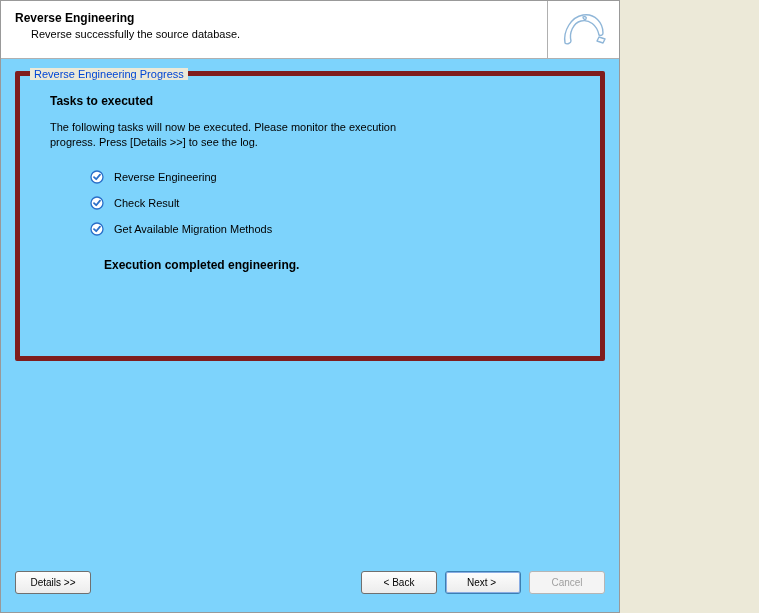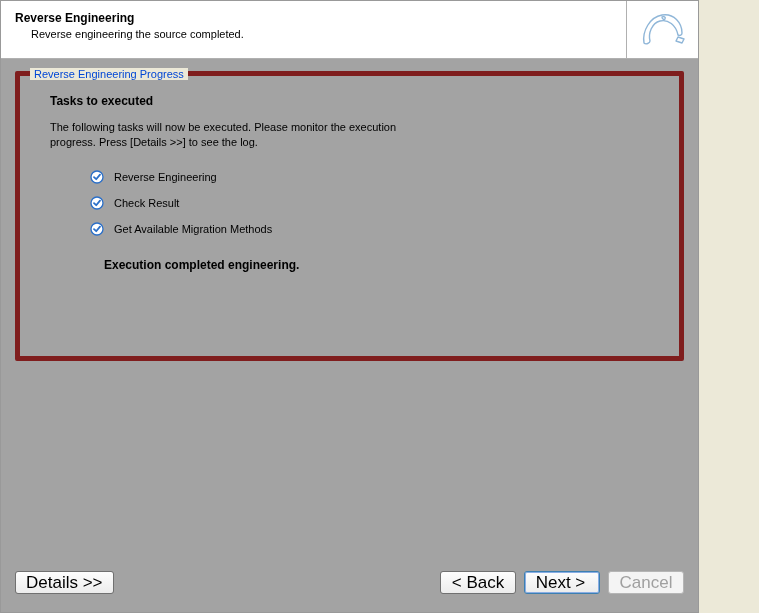--- a/index.html
+++ b/index.html
@@ -5,23 +5,23 @@
   * { box-sizing: border-box; }
   html, body {
     margin: 0; padding: 0;
     width: 759px; height: 613px;
     font-family: Tahoma, Arial, sans-serif;
     font-size: 11px;
     background: #ECE9D8;
     overflow: hidden;
   }
   .window {
-    width: 699px; height: 613px;
+    width: 620px; height: 613px;
     border: 1px solid #999;
-    background: #a3a3a3;
+    background: #7dd3fc;
     display: flex;
     flex-direction: column;
   }
   .header {
     height: 58px;
     background: #FFFFFF;
     border-bottom: 1px solid #B0B0B0;
     display: flex;
     align-items: stretch;
   }
@@ -111,21 +111,21 @@
     padding: 0 14px 12px 14px;
     display: flex;
     align-items: center;
   }
   .footer .spacer { flex: 1; }
   .btn {
     height: 23px;
     min-width: 76px;
     padding: 0 10px;
     font-family: Tahoma, Arial, sans-serif;
-    font-size: 17px;
+    font-size: 10px;
     background: linear-gradient(#FDFDFD, #ECECEC);
     border: 1px solid #707070;
     border-radius: 3px;
     cursor: pointer;
     margin-left: 8px;
     color: #000;
     line-height: 21px;
     text-align: center;
   }
   .btn.default {
@@ -144,21 +144,21 @@
   }
 </style>
 </head>
 <body>
 
 <div class="window">
 
   <div class="header">
     <div class="header-text">
       <div class="header-title">Reverse Engineering</div>
-      <div class="header-subtitle">Reverse engineering the source completed.</div>
+      <div class="header-subtitle">Reverse successfully the source database.</div>
     </div>
     <div class="header-logo">
       <svg width="50" height="42" viewBox="0 0 50 42">
         <path d="M6 34 C 4 22, 12 8, 24 6 C 36 4, 44 14, 44 24 C 44 26, 42 27, 40 26 C 38 16, 30 10, 22 12 C 14 14, 10 24, 12 32 C 12 34, 8 36, 6 34 Z
                  M40 28 L46 30 L44 34 L38 32 Z
                  M24 8 C 26 7, 28 8, 27 10 C 26 11, 24 10, 24 8 Z" fill="none" stroke="#8FB6D8" stroke-width="1.4" stroke-linejoin="round"></path>
       </svg>
     </div>
   </div>
 

